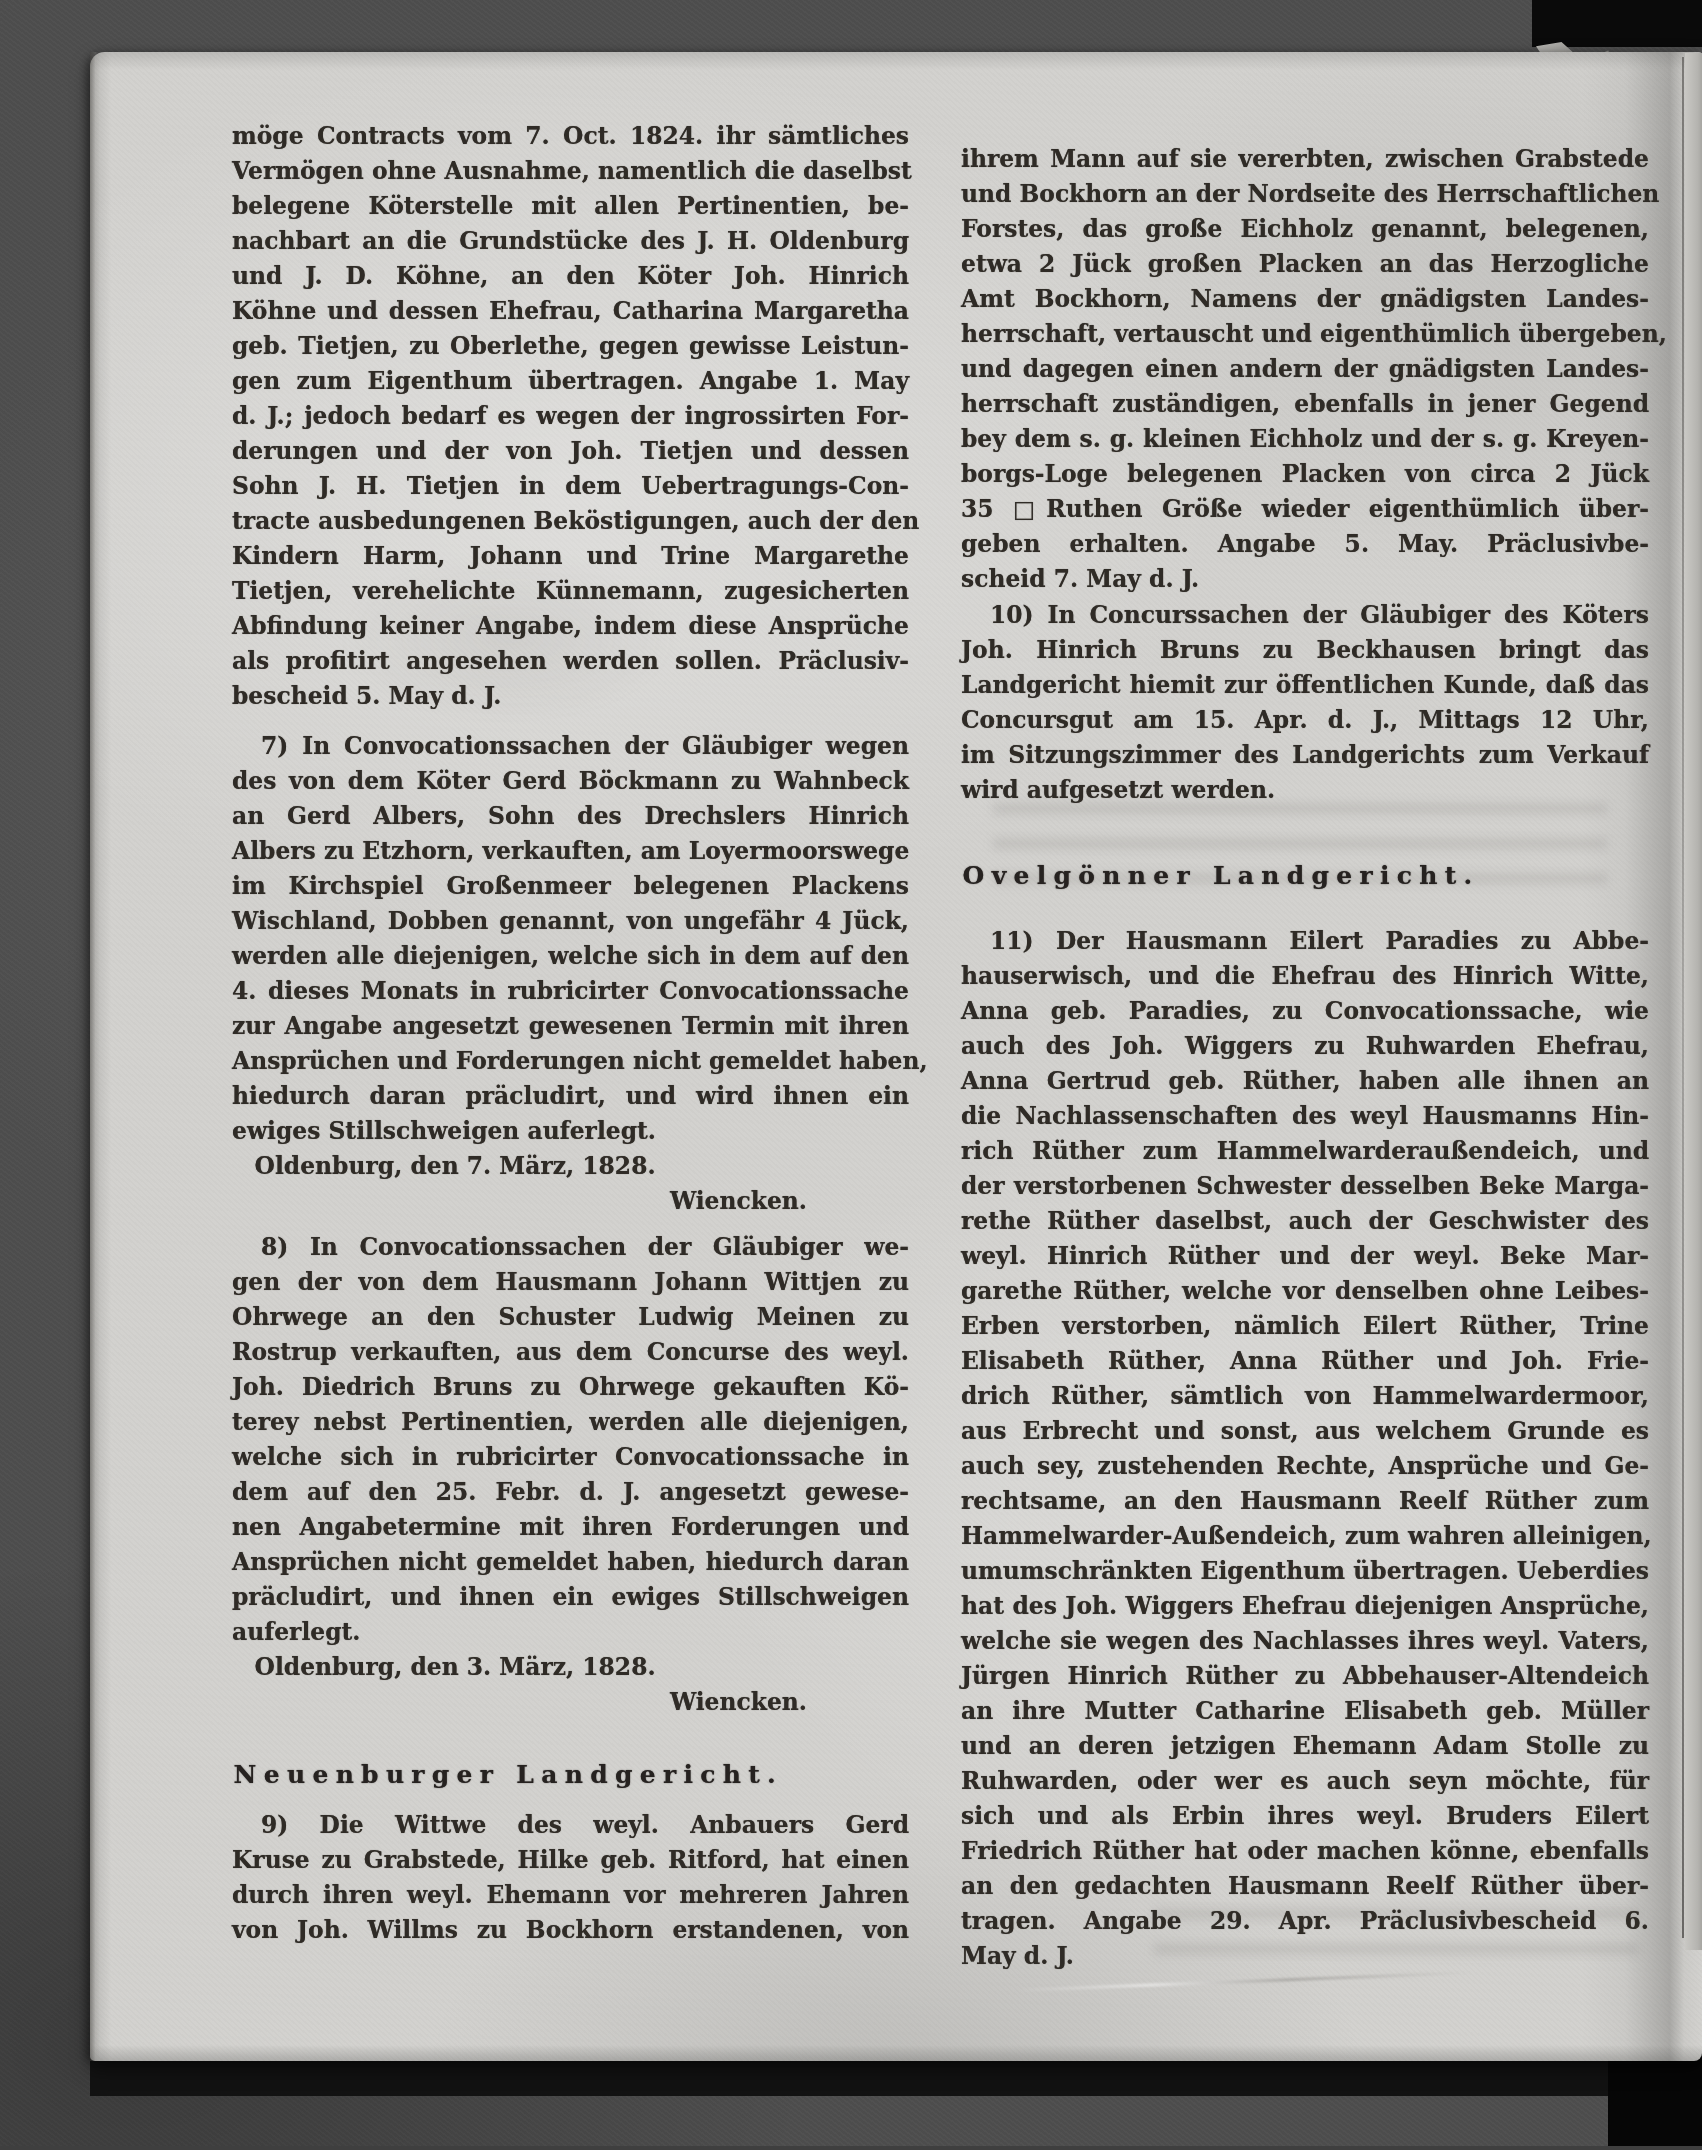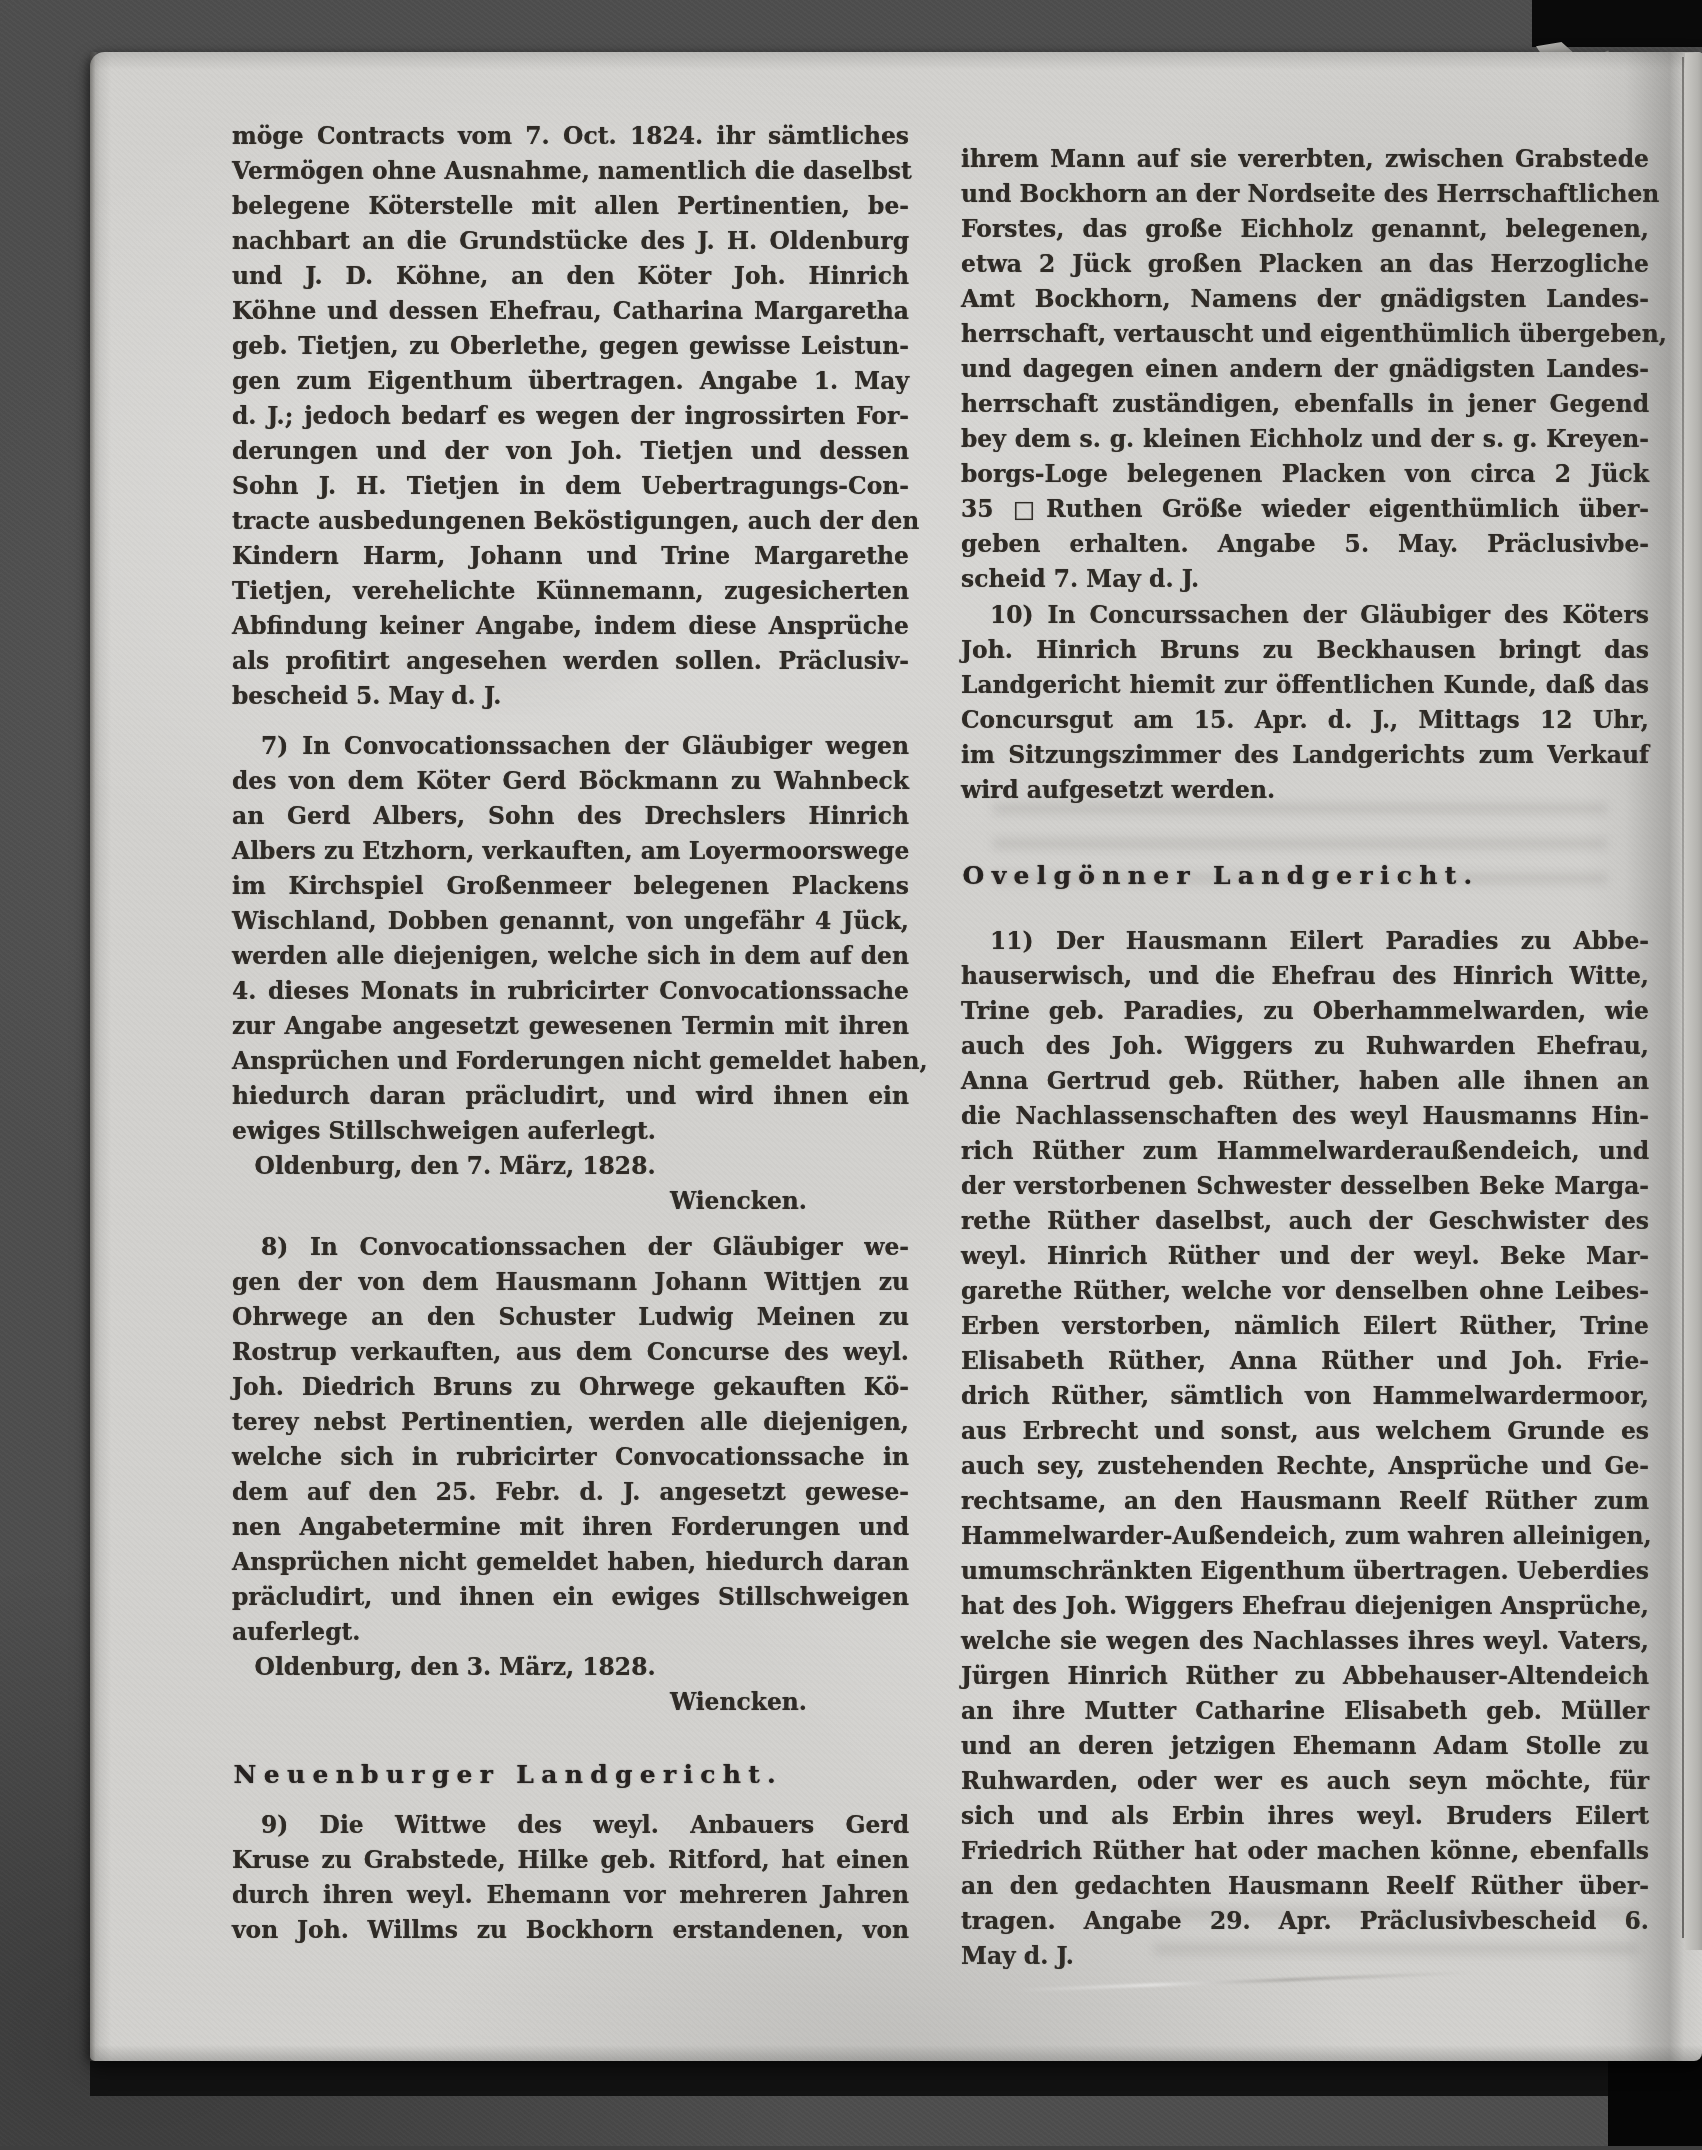--- a/index.html
+++ b/index.html
@@ -191,21 +191,21 @@
         <div class="line">Concursgut am 15. Apr. d. J., Mittags 12 Uhr,</div>
         <div class="line">im Sitzungszimmer des Landgerichts zum Verkauf</div>
         <div class="line last">wird aufgesetzt werden.</div>
       </div>
       <div class="block heading" style="margin-top: 50px;">
         <div class="line last">Ovelgönner Landgericht.</div>
       </div>
       <div class="block para" style="margin-top: 31px;">
         <div class="line indent">11) Der Hausmann Eilert Paradies zu Abbe-</div>
         <div class="line">hauserwisch, und die Ehefrau des Hinrich Witte,</div>
-        <div class="line">Trine geb. Paradies, zu Oberhammelwarden, wie</div>
+        <div class="line">Anna geb. Paradies, zu Convocationssache, wie</div>
         <div class="line">auch des Joh. Wiggers zu Ruhwarden Ehefrau,</div>
         <div class="line">Anna Gertrud geb. Rüther, haben alle ihnen an</div>
         <div class="line">die Nachlassenschaften des weyl Hausmanns Hin-</div>
         <div class="line">rich Rüther zum Hammelwarderaußendeich, und</div>
         <div class="line">der verstorbenen Schwester desselben Beke Marga-</div>
         <div class="line">rethe Rüther daselbst, auch der Geschwister des</div>
         <div class="line">weyl. Hinrich Rüther und der weyl. Beke Mar-</div>
         <div class="line">garethe Rüther, welche vor denselben ohne Leibes-</div>
         <div class="line">Erben verstorben, nämlich Eilert Rüther, Trine</div>
         <div class="line">Elisabeth Rüther, Anna Rüther und Joh. Frie-</div>

